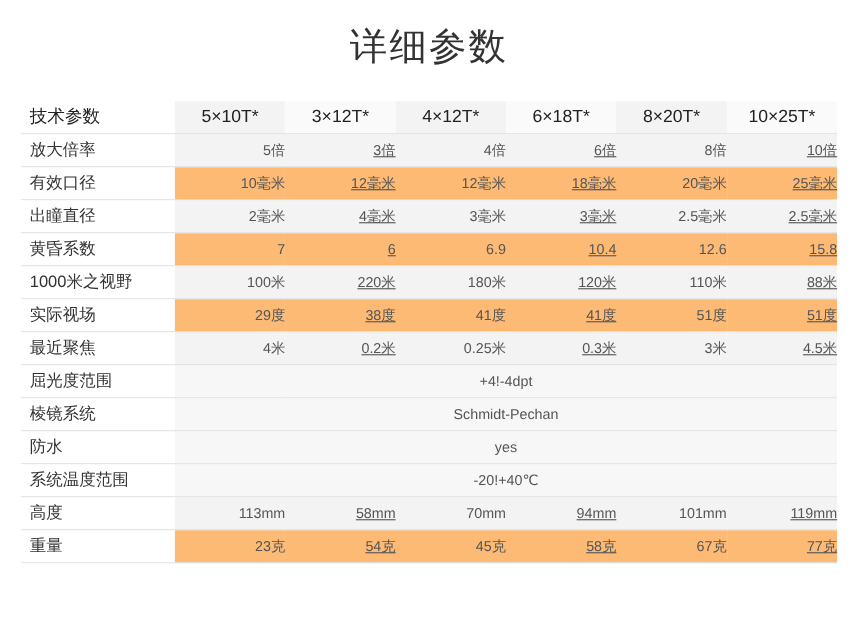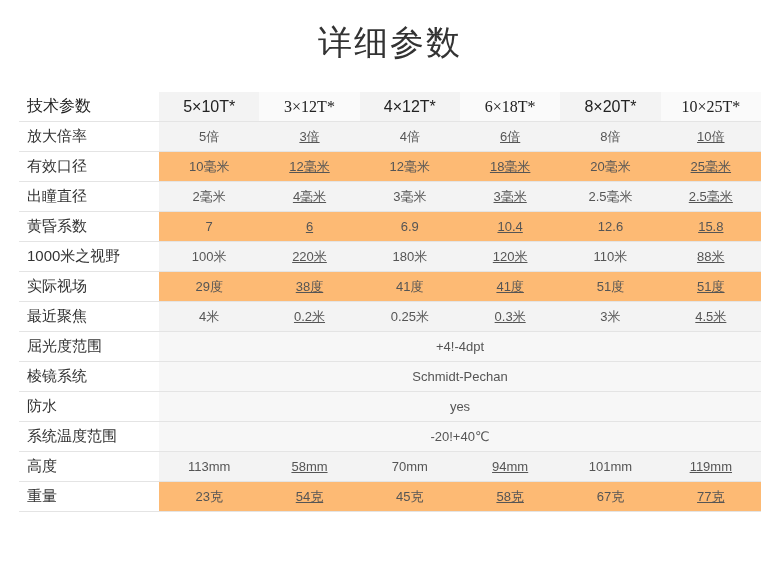--- a/index.html
+++ b/index.html
@@ -61,31 +61,30 @@
   .col-head {
     font-size: 16px;
     color: #222222;
     text-align: center;
     background: #f3f3f3;
     white-space: nowrap;
   }
   .cell {
     font-size: 13px;
     color: #555555;
-    text-align: center;
+    text-align: right;
     background: #f3f3f3;
     white-space: nowrap;
   }
   .cell.alt {
     background: #fafafa;
     text-decoration: underline;
   }
   .col-head.alt {
     background: #fafafa;
-    font-family: Liberation Serif, serif;
   }
   .merged {
     font-size: 13px;
     color: #555555;
     text-align: center;
     background: #f7f7f7;
   }
   tr.shade-a td.cell { background: #f3f3f3; }
   tr.shade-b td.cell { background: #fdba74; }
 </style>

